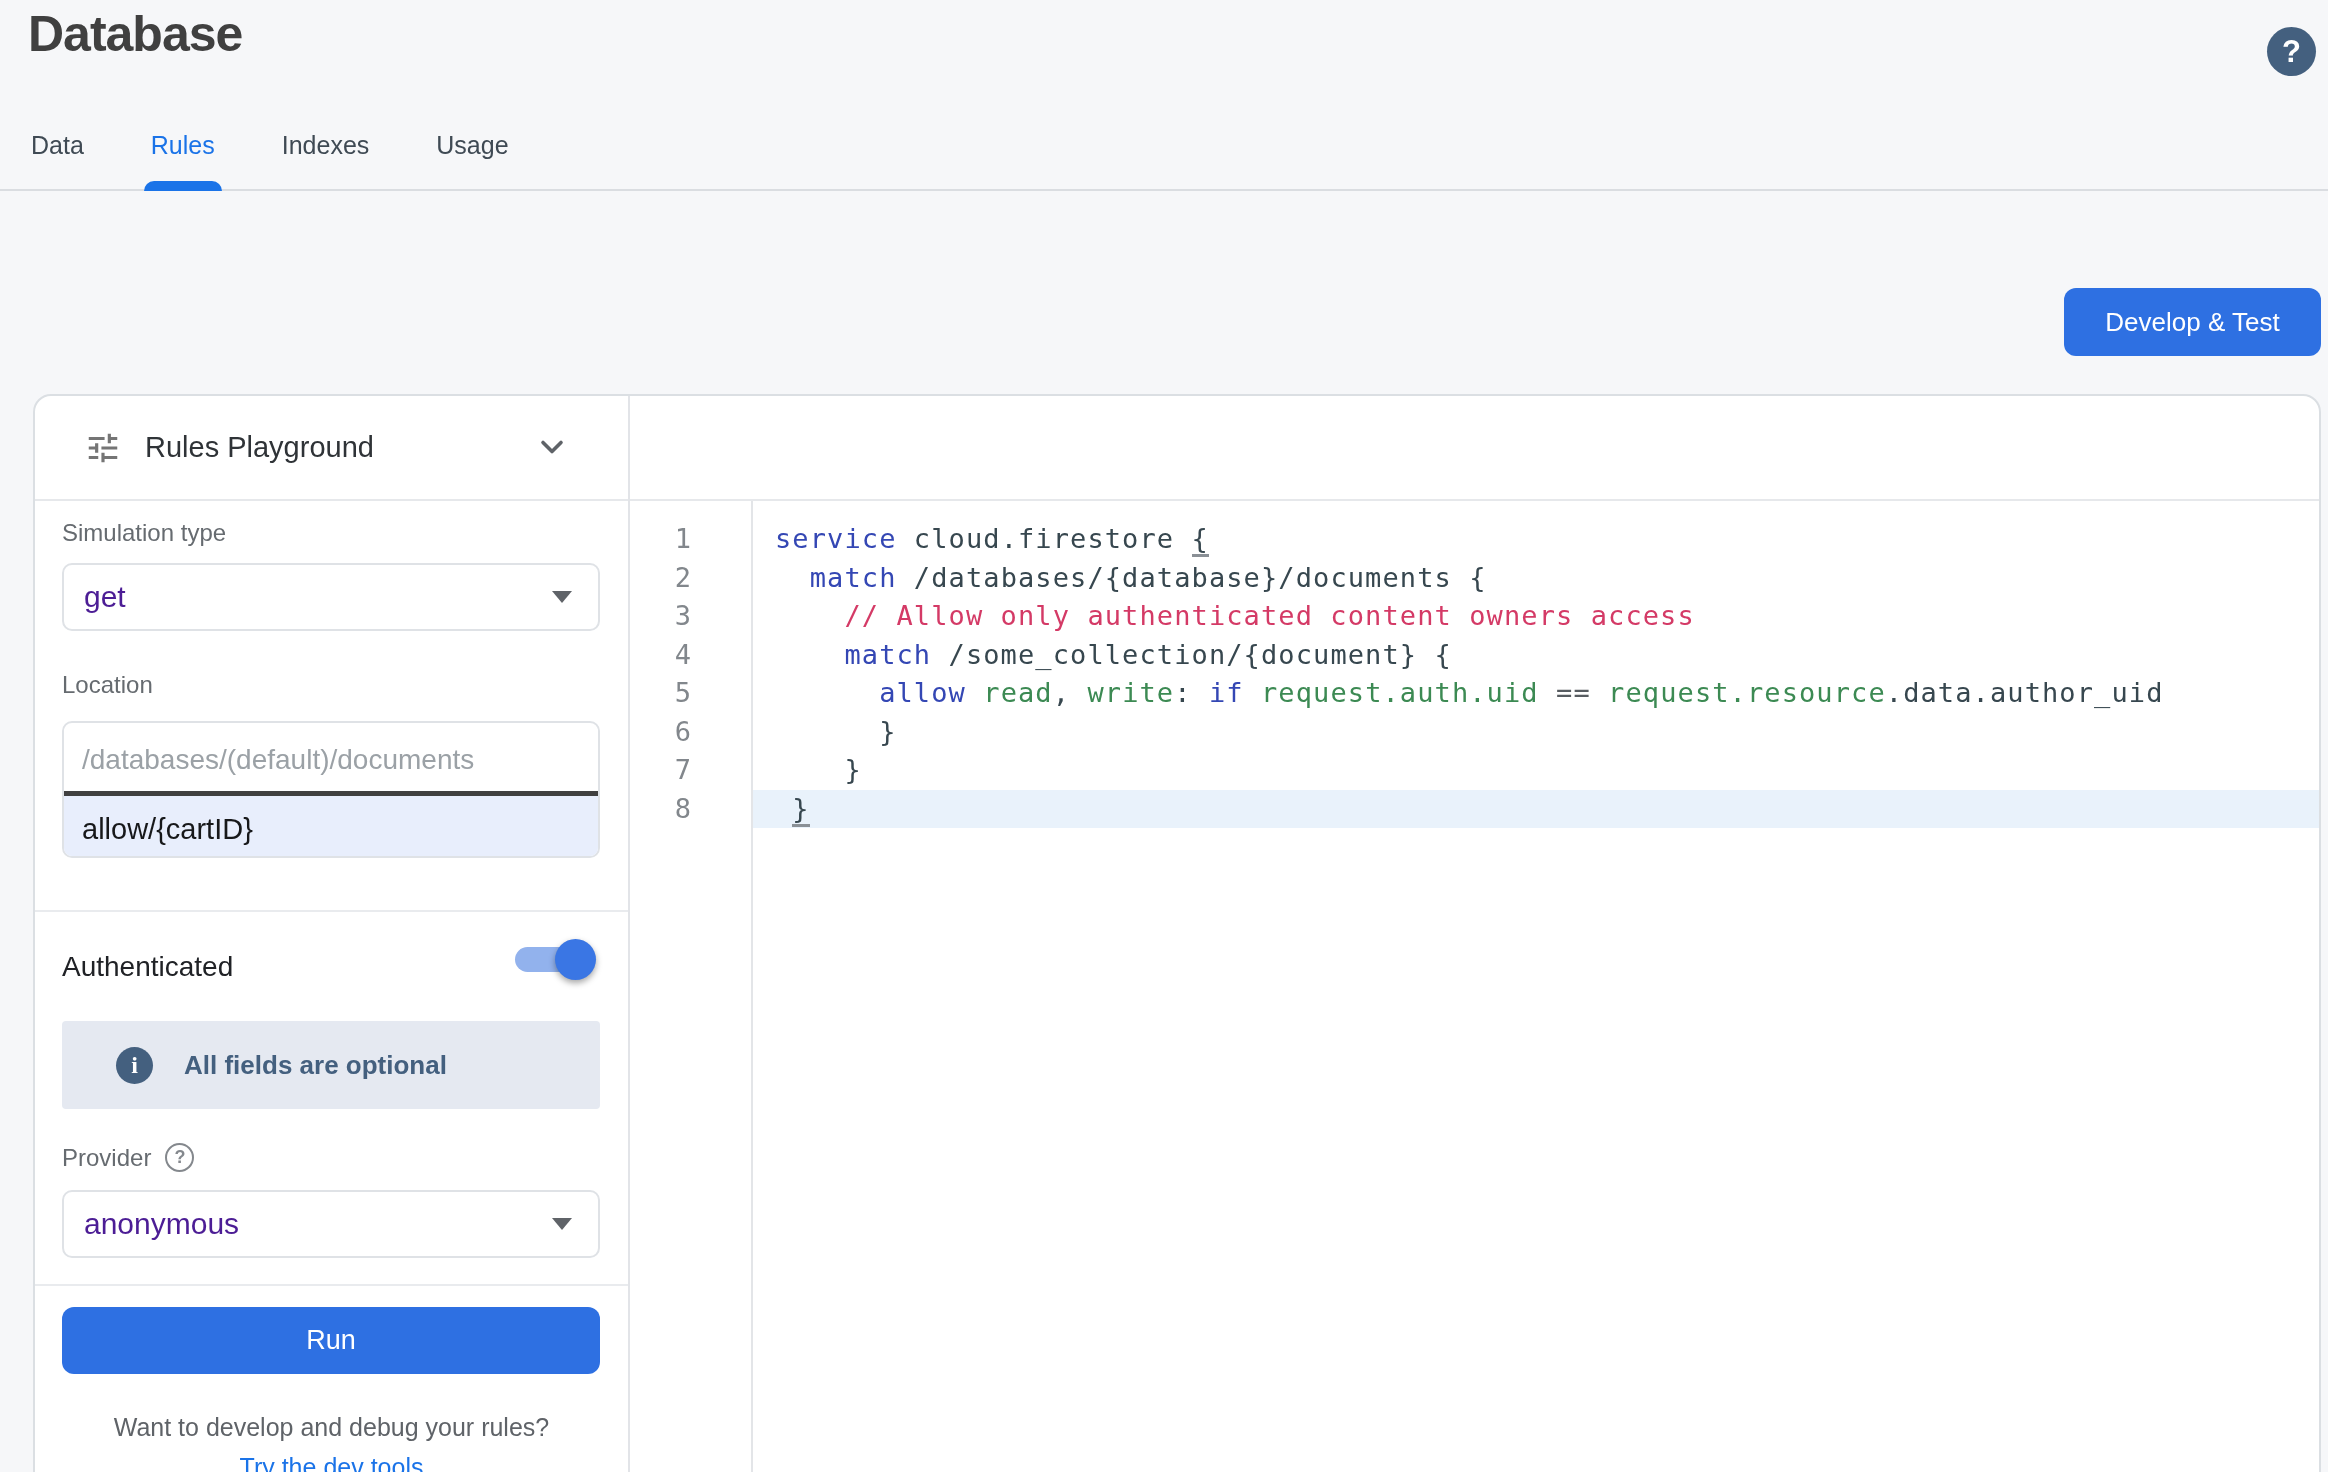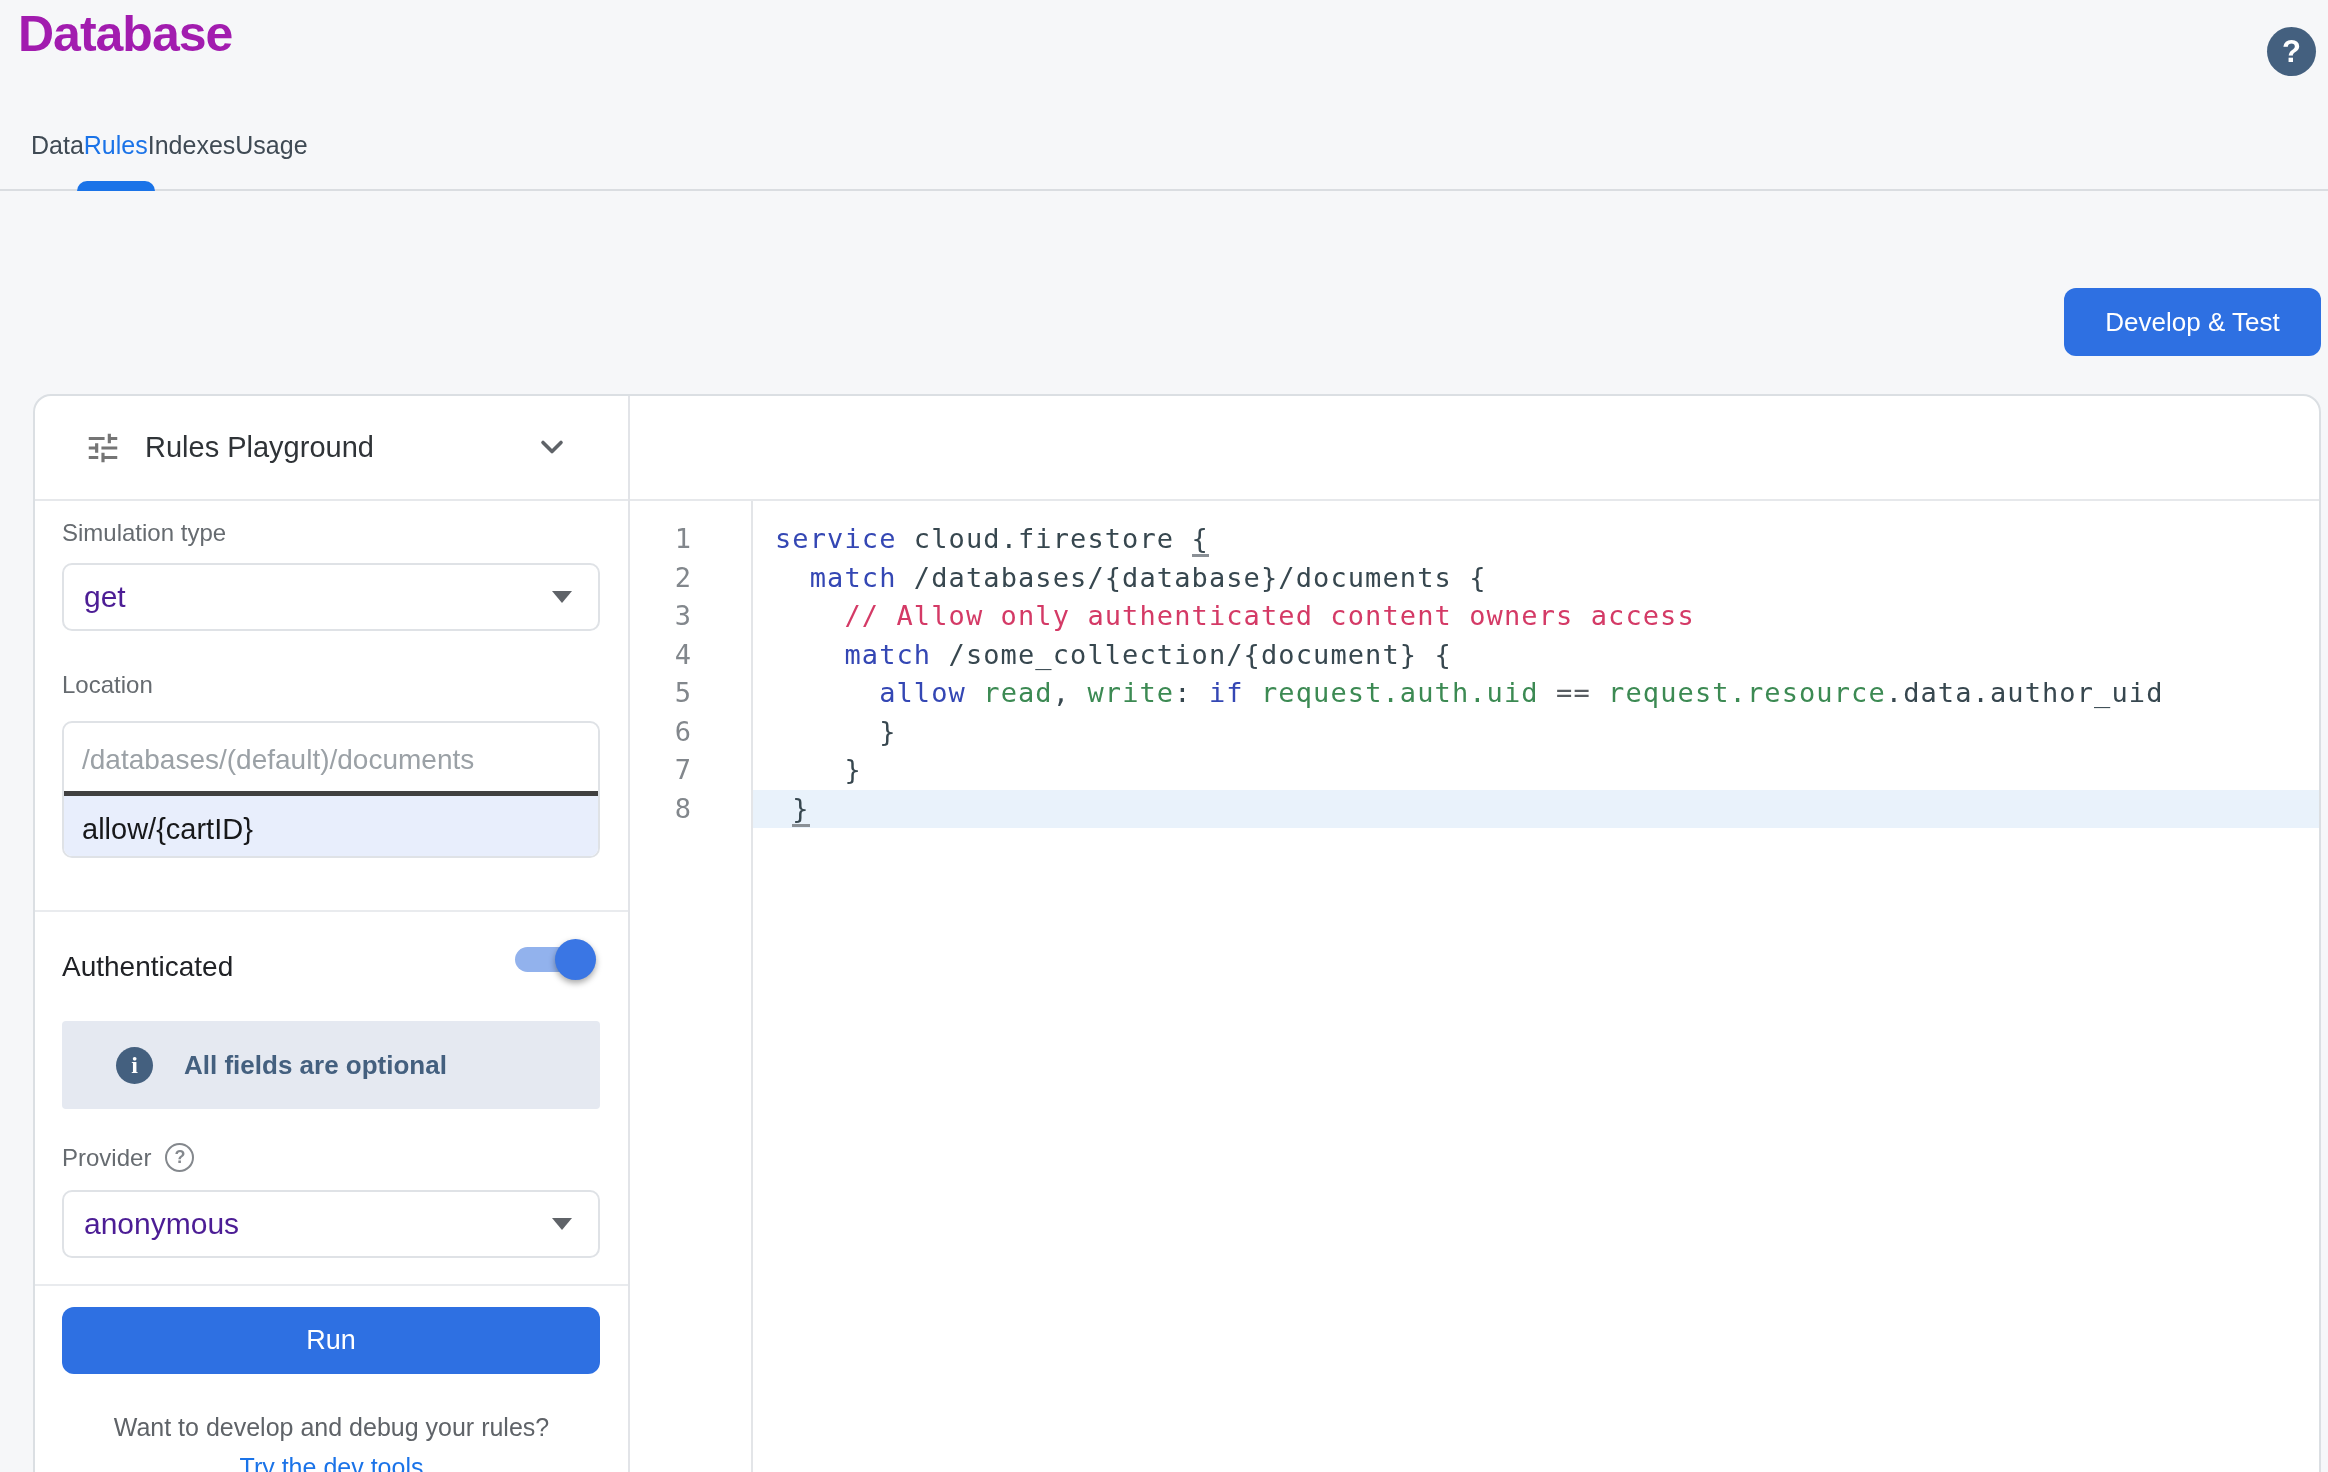--- a/index.html
+++ b/index.html
@@ -2,34 +2,34 @@
 <html style="--accent: #2e70e2; --link: #1a73e8; --slate: #44607f; --sel-row: #e8eefc; --toggle-track: #92b2ed; --toggle-thumb: #3a76e4; --active-line: #e9f2fb; --code-kw: #3447b4; --code-green: #3c8a53; --code-comment: #d43a66; --code-plain: #37474f; --code-op: #575c61;"><head>
 <meta charset="utf-8">
 <style>
   * { margin:0; padding:0; box-sizing:border-box; }
   html,body { width:2328px; height:1472px; overflow:hidden; }
   body { font-family:"Liberation Sans", sans-serif; background:#f6f7f9; position:relative; }
 
   #app { position:absolute; inset:0; overflow:hidden; }
 
   
-  .page-title { position:absolute; left:18px; top:5px; font-size:50px; font-weight:700;
-                letter-spacing:-1px; color:#a21caf; }
+  .page-title { position:absolute; left:28px; top:5px; font-size:50px; font-weight:700;
+                letter-spacing:-1px; color:#404040; }
   .chip { position:absolute; left:357px; top:16px; height:70px; border-radius:35px;
           background:#e4e7ef; display:flex; align-items:center; padding:0 30px 0 26px; gap:18px; cursor:pointer; }
   .chip-label { font-size:27px; color:#46586c; font-weight:500; }
   .caret-down { width:0; height:0; border-left:10px solid transparent; border-right:10px solid transparent;
                 border-top:12px solid #5b6b7d; }
   .help-circle { position:absolute; left:2267px; top:27px; width:49px; height:49px; border-radius:50%;
                  background:var(--slate); color:#fff; display:flex; align-items:center; justify-content:center;
                  font-size:31px; font-weight:700; cursor:pointer; }
 
   
   .tabs-divider { position:absolute; left:0; right:0; top:189px; height:2px; background:#dadde1; }
-  #tabs { position:absolute; left:31px; top:131px; display:flex; }
+  #tabs { position:absolute; left:31px; top:131px; display:flex; gap:67px; }
   .tab { font-size:25px; font-weight:500; color:#3f4a54; padding-bottom:29px; position:relative; cursor:pointer; }
   .tab.active { color:var(--link); }
   .tab.active::after { content:""; position:absolute; left:-7px; right:-7px; bottom:-2px; height:10px;
                        background:var(--link); border-radius:10px 10px 0 0; }
 
   
   .devtest-btn { position:absolute; left:2064px; top:288px; width:257px; height:68px; border:none;
                  border-radius:12px; background:var(--accent); color:#fff; font-size:26px; font-weight:500;
                  font-family:inherit; cursor:pointer; }
 

